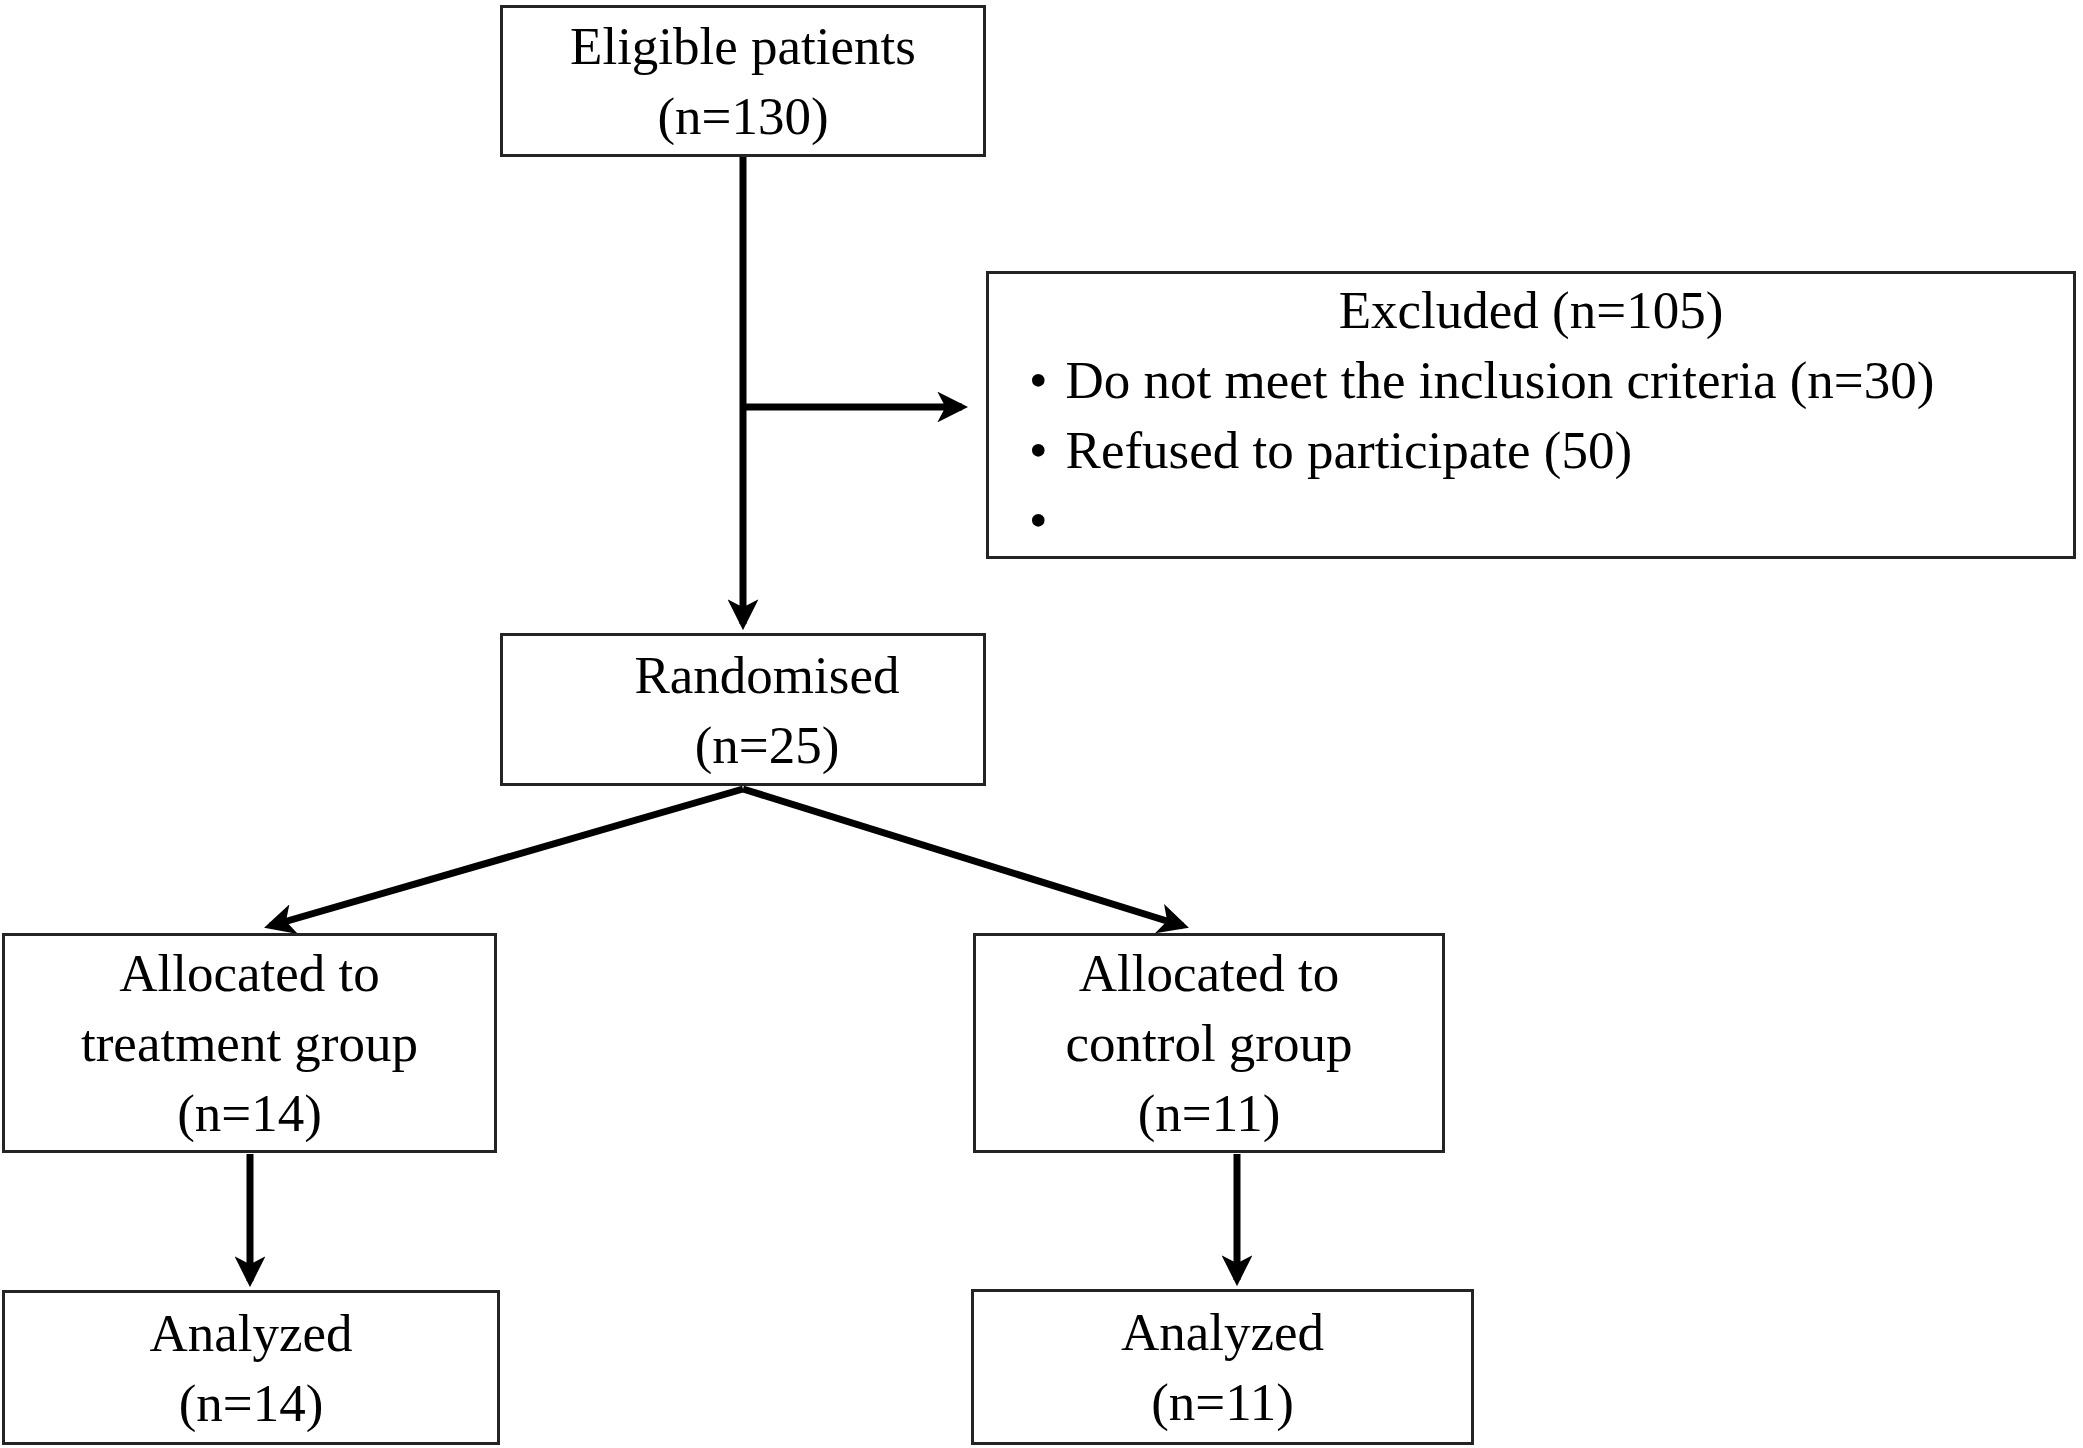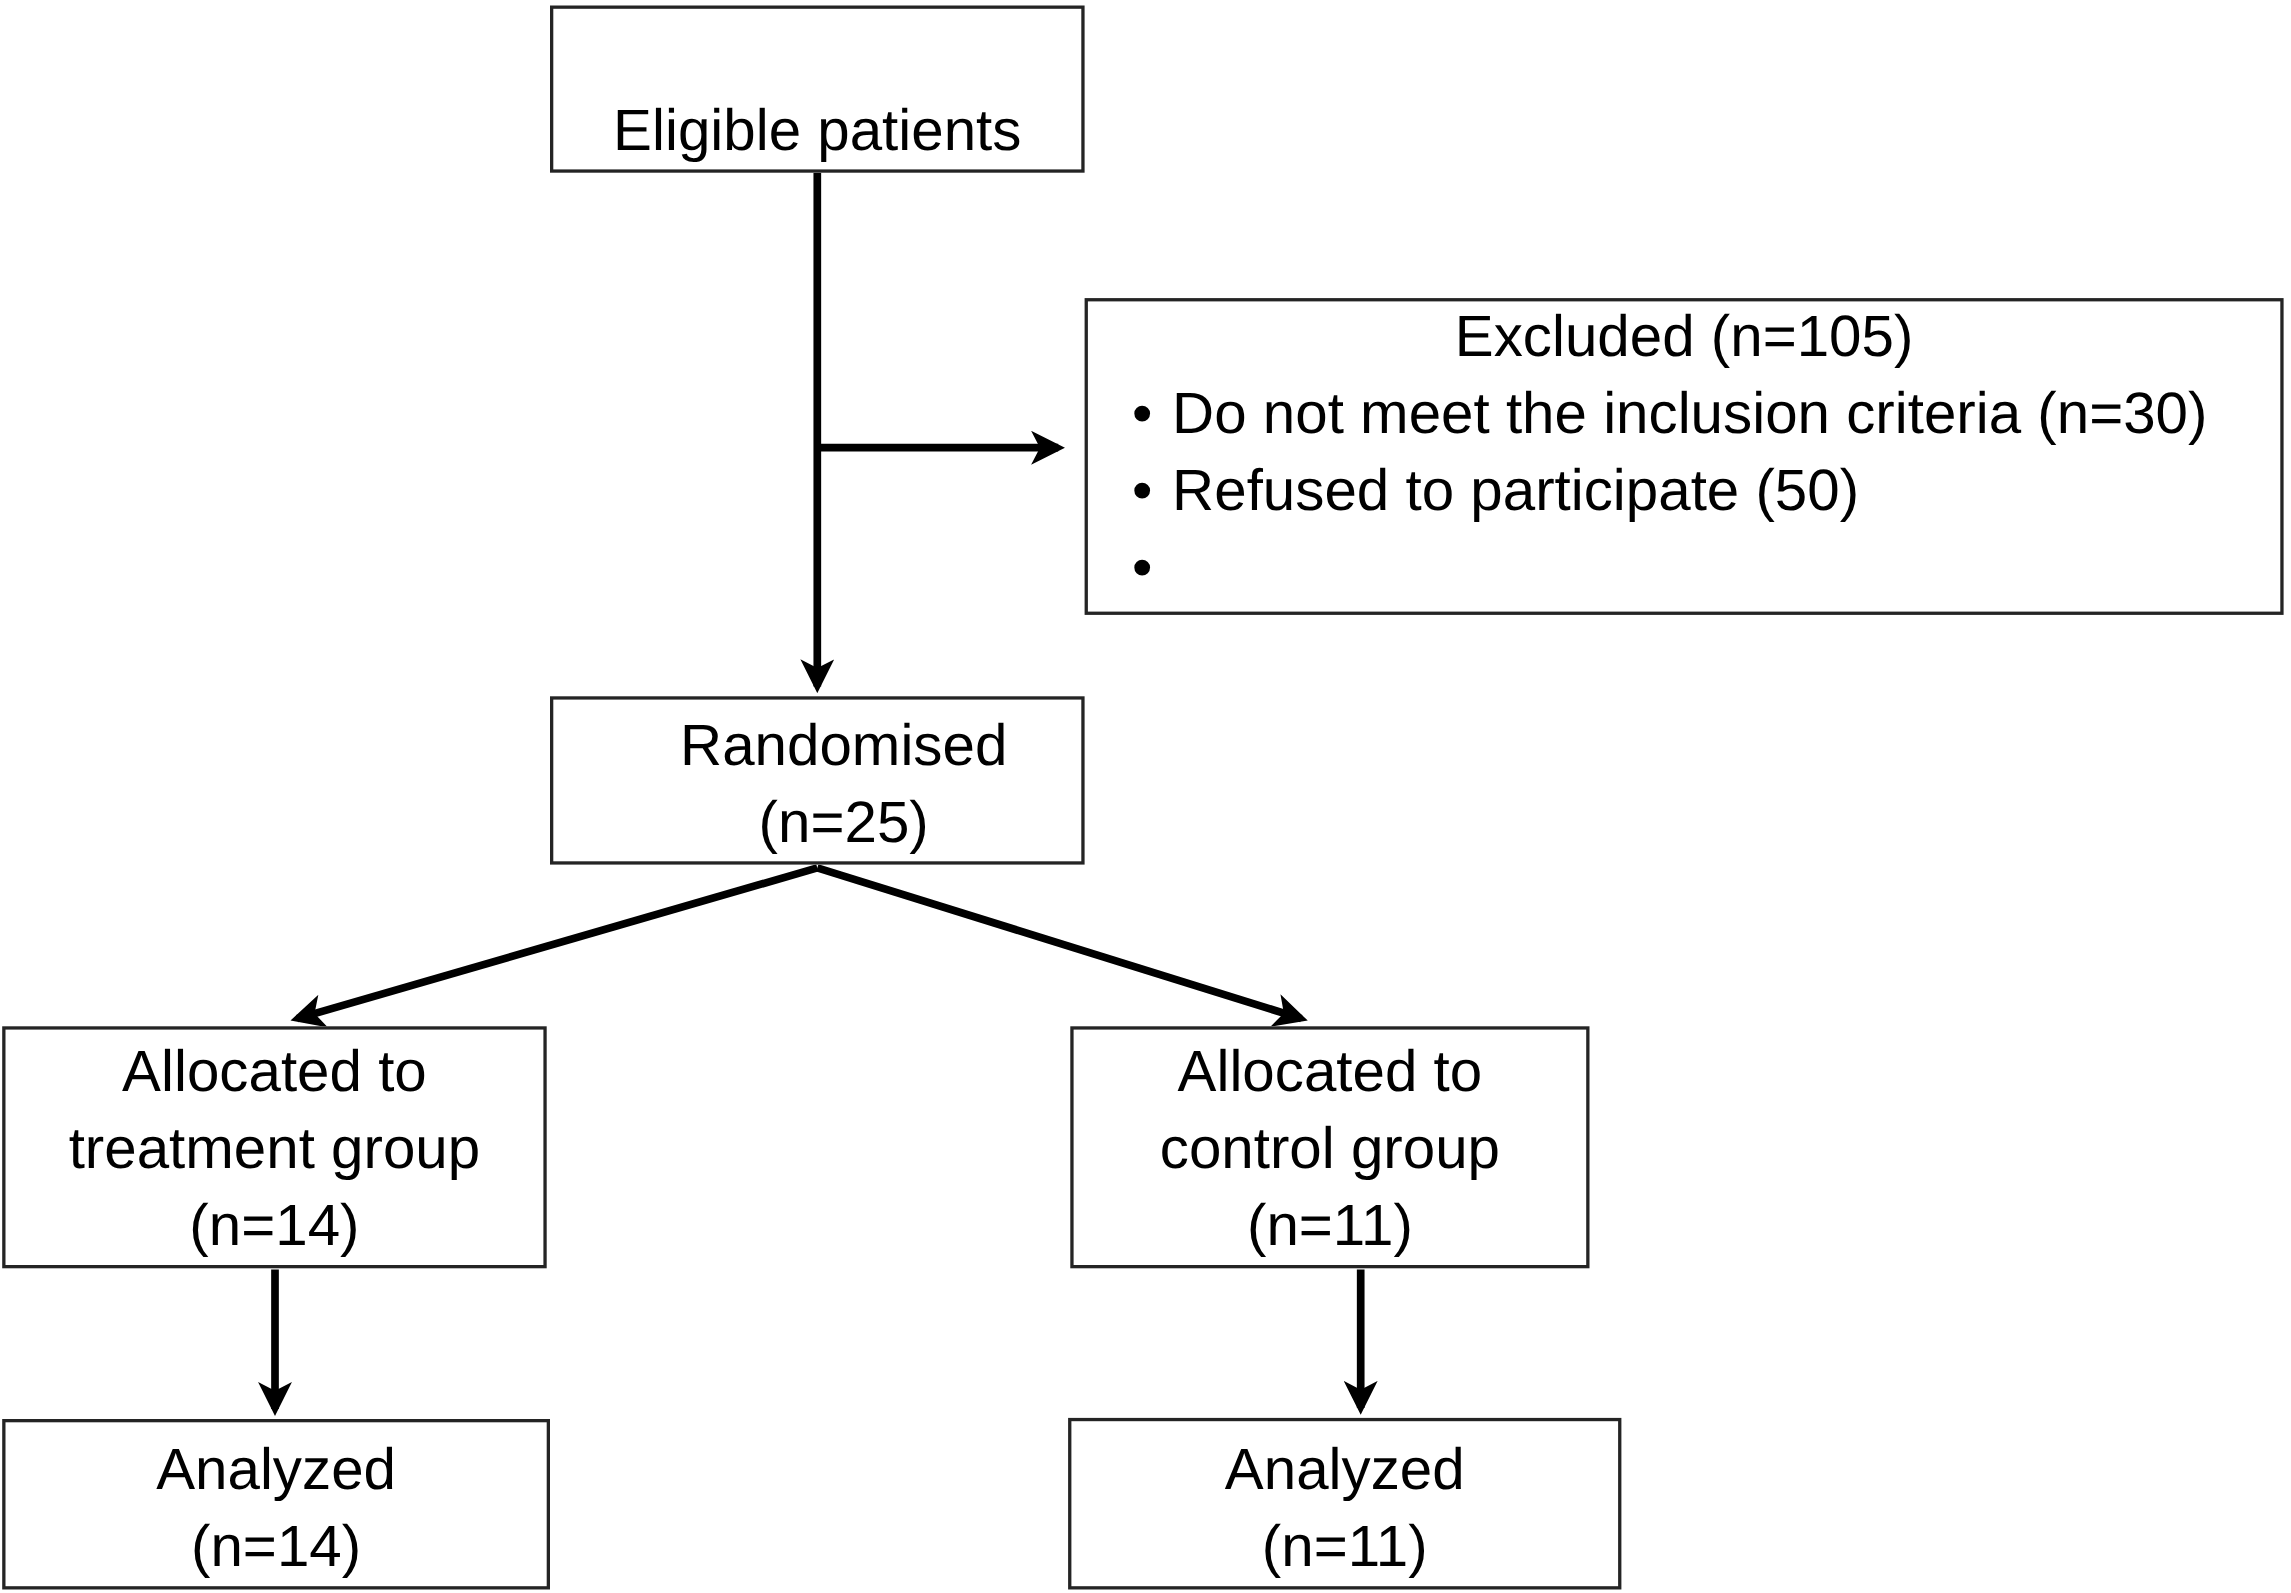--- a/index.html
+++ b/index.html
@@ -24,25 +24,26 @@
     pointer-events: none;
   }
   .box {
     position: absolute;
     box-sizing: border-box;
     border: 3px solid #242424;
     background: #ffffff;
     display: flex;
     flex-direction: column;
     align-items: center;
-    justify-content: flex-end;
+    justify-content: center;
     text-align: center;
     font-size: 53px;
     line-height: 70px;
     white-space: nowrap;
+    font-family: Liberation Serif, serif;
   }
   .box-eligible   { left: 500px; top: 5px;    width: 486px; height: 152px; }
   .box-excluded   { left: 986px; top: 271px;  width: 1090px; height: 288px;
                     align-items: stretch; text-align: left; padding: 4px 18px; }
   .box-randomised { left: 500px; top: 633px;  width: 486px; height: 153px; padding-left: 48px; }
   .box-alloc-treatment { left: 2px;   top: 933px;  width: 495px; height: 220px; }
   .box-alloc-control   { left: 973px; top: 933px;  width: 472px; height: 220px; }
   .box-analyzed-treatment { left: 2px;   top: 1290px; width: 498px; height: 155px; }
   .box-analyzed-control   { left: 971px; top: 1289px; width: 503px; height: 156px; }
   .excluded-title {
@@ -71,20 +72,21 @@
     <line x1="743" y1="157" x2="743" y2="624" stroke="#000000" stroke-width="7" marker-end="url(#ah)"></line>
     <line x1="743" y1="407" x2="962" y2="407" stroke="#000000" stroke-width="7" marker-end="url(#ah)"></line>
     <line x1="743" y1="789" x2="270" y2="926" stroke="#000000" stroke-width="7" marker-end="url(#ah)"></line>
     <line x1="743" y1="789" x2="1183" y2="926" stroke="#000000" stroke-width="7" marker-end="url(#ah)"></line>
     <line x1="250" y1="1154" x2="250" y2="1281" stroke="#000000" stroke-width="7" marker-end="url(#ah)"></line>
     <line x1="1237" y1="1154" x2="1237" y2="1280" stroke="#000000" stroke-width="7" marker-end="url(#ah)"></line>
   </svg>
 
   <div class="box box-eligible">
     <div>Eligible patients</div>
+    <div>(n=130)</div>
   </div>
 
   <div class="box box-excluded">
     <div class="excluded-title">Excluded (n=105)</div>
     <div class="excluded-item">
       <span class="bullet">•</span>
       <span>Do not meet the inclusion criteria (n=30)</span>
     </div>
     <div class="excluded-item">
       <span class="bullet">•</span>

